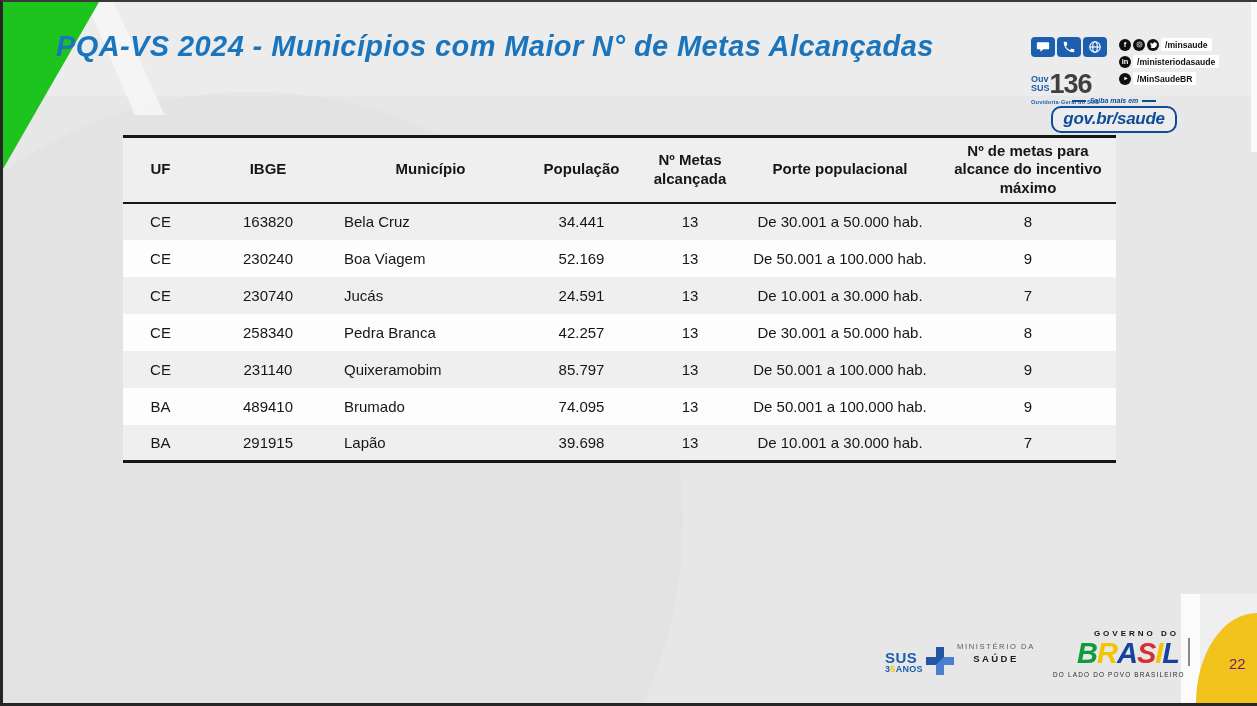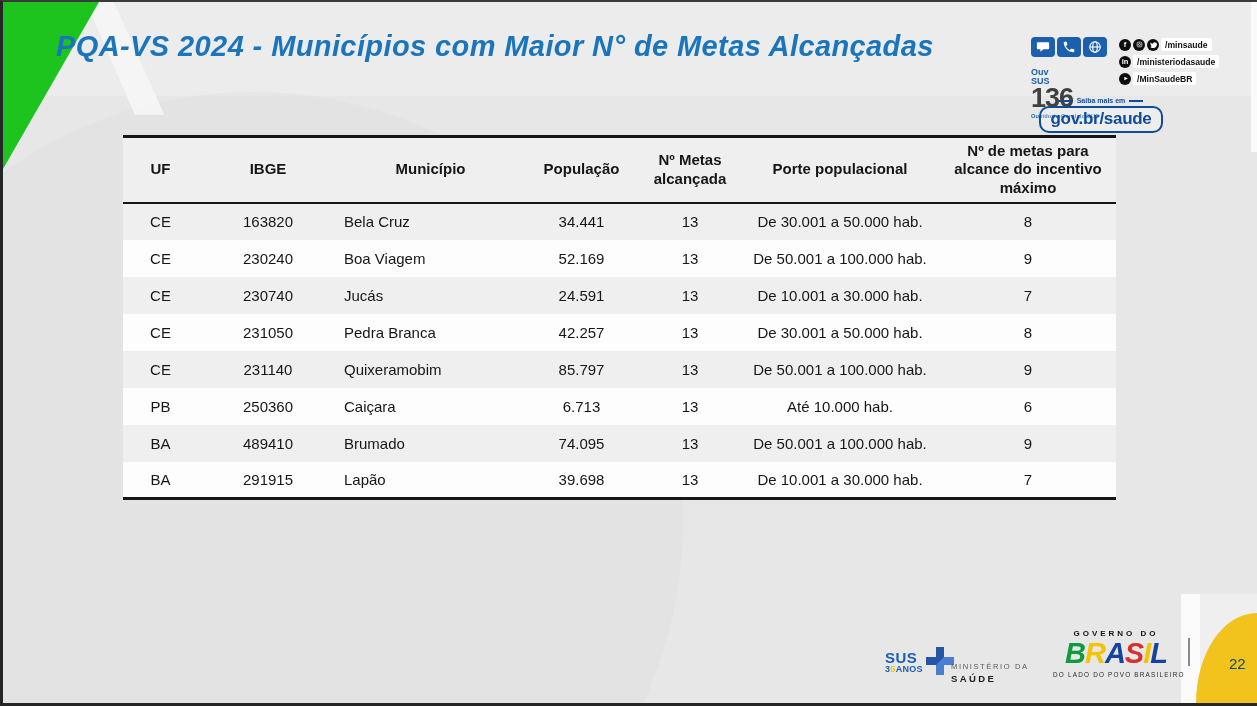--- a/index.html
+++ b/index.html
@@ -27,31 +27,31 @@
     font-size:29px; font-weight:800; font-style:italic; letter-spacing:.4px;
     color:#1b75bc; white-space:nowrap;
   }
 
   
   .toplogos { position:absolute; left:1028px; top:33px; width:192px; height:95px; }
   .ouv { position:absolute; left:0; top:2px; width:84px; }
   .tile-row { display:flex; gap:2px; }
   .tile { width:24px; height:20px; border-radius:4px; background:#1b5fae; display:flex; align-items:center; justify-content:center; }
   .tile svg { width:14px; height:14px; }
-  .ouv-line { display:flex; align-items:flex-start; margin-top:7px;flex-direction:column; }
+  .ouv-line { display:flex; align-items:flex-start; margin-top:14px; }
   .ouv-words { font-size:9px; font-weight:800; color:#1b5fae; line-height:.95; padding-top:4px; }
   .ouv-num { font-size:27px; font-weight:800; color:#404040; letter-spacing:-1px; line-height:1; }
   .ouv-cap { font-size:5.6px; font-weight:700; color:#1b5fae; letter-spacing:.2px; margin-top:1px; white-space:nowrap; }
   .social { position:absolute; left:88px; top:3px; }
   .soc-row { display:flex; align-items:center; gap:2px; margin-bottom:4px; height:13px; }
   .soc-ic { width:12px; height:12px; border-radius:50%; background:#0e0e0e; color:#fff; display:flex; align-items:center; justify-content:center;
     font-size:7.5px; font-weight:700; flex:0 0 auto; }
   .soc-ic svg { width:7px; height:7px; }
   .soc-pill { background:#fff; color:#101010; font-size:8.6px; font-weight:700; padding:1.5px 4px; border-radius:2px; white-space:nowrap; }
-  .saiba { position:absolute; left:6px; top:62px; width:128px; text-align:center; }
+  .saiba { position:absolute; left:19px; top:62px; width:128px; text-align:center;font-style:italic; }
   .saiba-top { display:flex; align-items:center; justify-content:center; gap:4px; font-size:7px; font-weight:700; color:#0e4c9a; }
   .saiba-top .dash { width:14px; height:2px; background:#0e4c9a; }
   .gov-box { margin-top:2px; display:inline-block; border:2.5px solid #0e4c9a; border-radius:10px; padding:1px 10px 2px;
     font-size:17px; font-weight:800; color:#0e4c9a; letter-spacing:-.3px; background:rgba(255,255,255,.25); }
 
   
   table.data {
     position:absolute; left:120px; top:133px; width:993px;
     border-collapse:collapse; table-layout:fixed;
     border-top:3px solid #161616; border-bottom:3px solid #161616;
@@ -64,33 +64,33 @@
   table.data tbody tr:nth-child(even) { background:#fdfdfd; }
   table.data td.muni { text-align:left; padding-left:6px; }
 
   
   .sus-logo { position:absolute; left:882px; top:644px; display:flex; align-items:flex-start; }
   .sus-words { margin-top:4px; }
   .sus-t { font-size:15px; font-weight:800; color:#1b5fae; letter-spacing:.5px; line-height:1; }
   .anos-t { font-size:9px; font-weight:800; color:#1b5fae; line-height:1.1; letter-spacing:.3px; }
   .anos-t .y5 { color:#f2c31d; }
   .sus-cross { margin-left:2px; }
-  .ministry { position:absolute; left:948px; top:660px; width:90px; text-align:left; }
+  .ministry { position:absolute; left:948px; top:640px; width:90px; text-align:center; }
   .min-1 { font-size:7.6px; letter-spacing:1.6px; color:#5a5a5a; font-weight:400; }
   .min-2 { font-size:9.5px; letter-spacing:2.4px; color:#1c1c1c; font-weight:800; margin-top:2px; }
-  .governo { position:absolute; left:1050px; top:627px; width:126px; text-align:center; }
+  .governo { position:absolute; left:1050px; top:627px; width:126px; text-align:right; }
   .gov-top { font-size:8px; font-weight:800; letter-spacing:3px; color:#111; }
   .brasil { font-size:29px; font-weight:800; line-height:1; letter-spacing:-1px; margin-top:1px; font-style:italic; }
   .brasil .lB{color:#0f9b3d;} .brasil .lR{color:#f5c400;} .brasil .lA{color:#1742a0;}
   .brasil .lS{color:#d53030;} .brasil .lI{color:#f5c400;} .brasil .lL{color:#1742a0;}
   .gov-bot { font-size:6.4px; letter-spacing:1.2px; color:#2a2a2a; font-weight:400; margin-top:3px; white-space:nowrap; }
   .footer-sep { position:absolute; left:1185px; top:636px; width:2px; height:28px; background:#8a8a8a; }
   .corner-yellow { position:absolute; right:0; bottom:0; width:61px; height:90px; background:#f2c31d;
     border-top-left-radius:100% 100%; }
-  .page-num { position:absolute; left:1226px; top:653px; font-size:15px; color:#0c4a6e; font-weight:400; }
+  .page-num { position:absolute; left:1226px; top:653px; font-size:15px; color:#701a75; font-weight:400; }
 </style>
 </head>
 <body>
 
 <div class="slide">
 
   <div class="band-top"></div>
   <div class="arc-bg"></div>
   <div class="strip-right-top"></div>
   <div class="strip-right-bottom"></div>
@@ -215,44 +215,35 @@
         <td>CE</td>
         <td>230740</td>
         <td class="muni">Jucás</td>
         <td>24.591</td>
         <td>13</td>
         <td>De 10.001 a 30.000 hab.</td>
         <td>7</td>
       </tr>
       <tr>
         <td>CE</td>
-        <td>231050</td>
+        <td>258340</td>
         <td class="muni">Pedra Branca</td>
         <td>42.257</td>
         <td>13</td>
         <td>De 30.001 a 50.000 hab.</td>
         <td>8</td>
       </tr>
       <tr>
         <td>CE</td>
         <td>231140</td>
         <td class="muni">Quixeramobim</td>
         <td>85.797</td>
         <td>13</td>
         <td>De 50.001 a 100.000 hab.</td>
         <td>9</td>
-      </tr>
-      <tr>
-        <td>PB</td>
-        <td>250360</td>
-        <td class="muni">Caiçara</td>
-        <td>6.713</td>
-        <td>13</td>
-        <td>Até 10.000 hab.</td>
-        <td>6</td>
       </tr>
       <tr>
         <td>BA</td>
         <td>489410</td>
         <td class="muni">Brumado</td>
         <td>74.095</td>
         <td>13</td>
         <td>De 50.001 a 100.000 hab.</td>
         <td>9</td>
       </tr>

